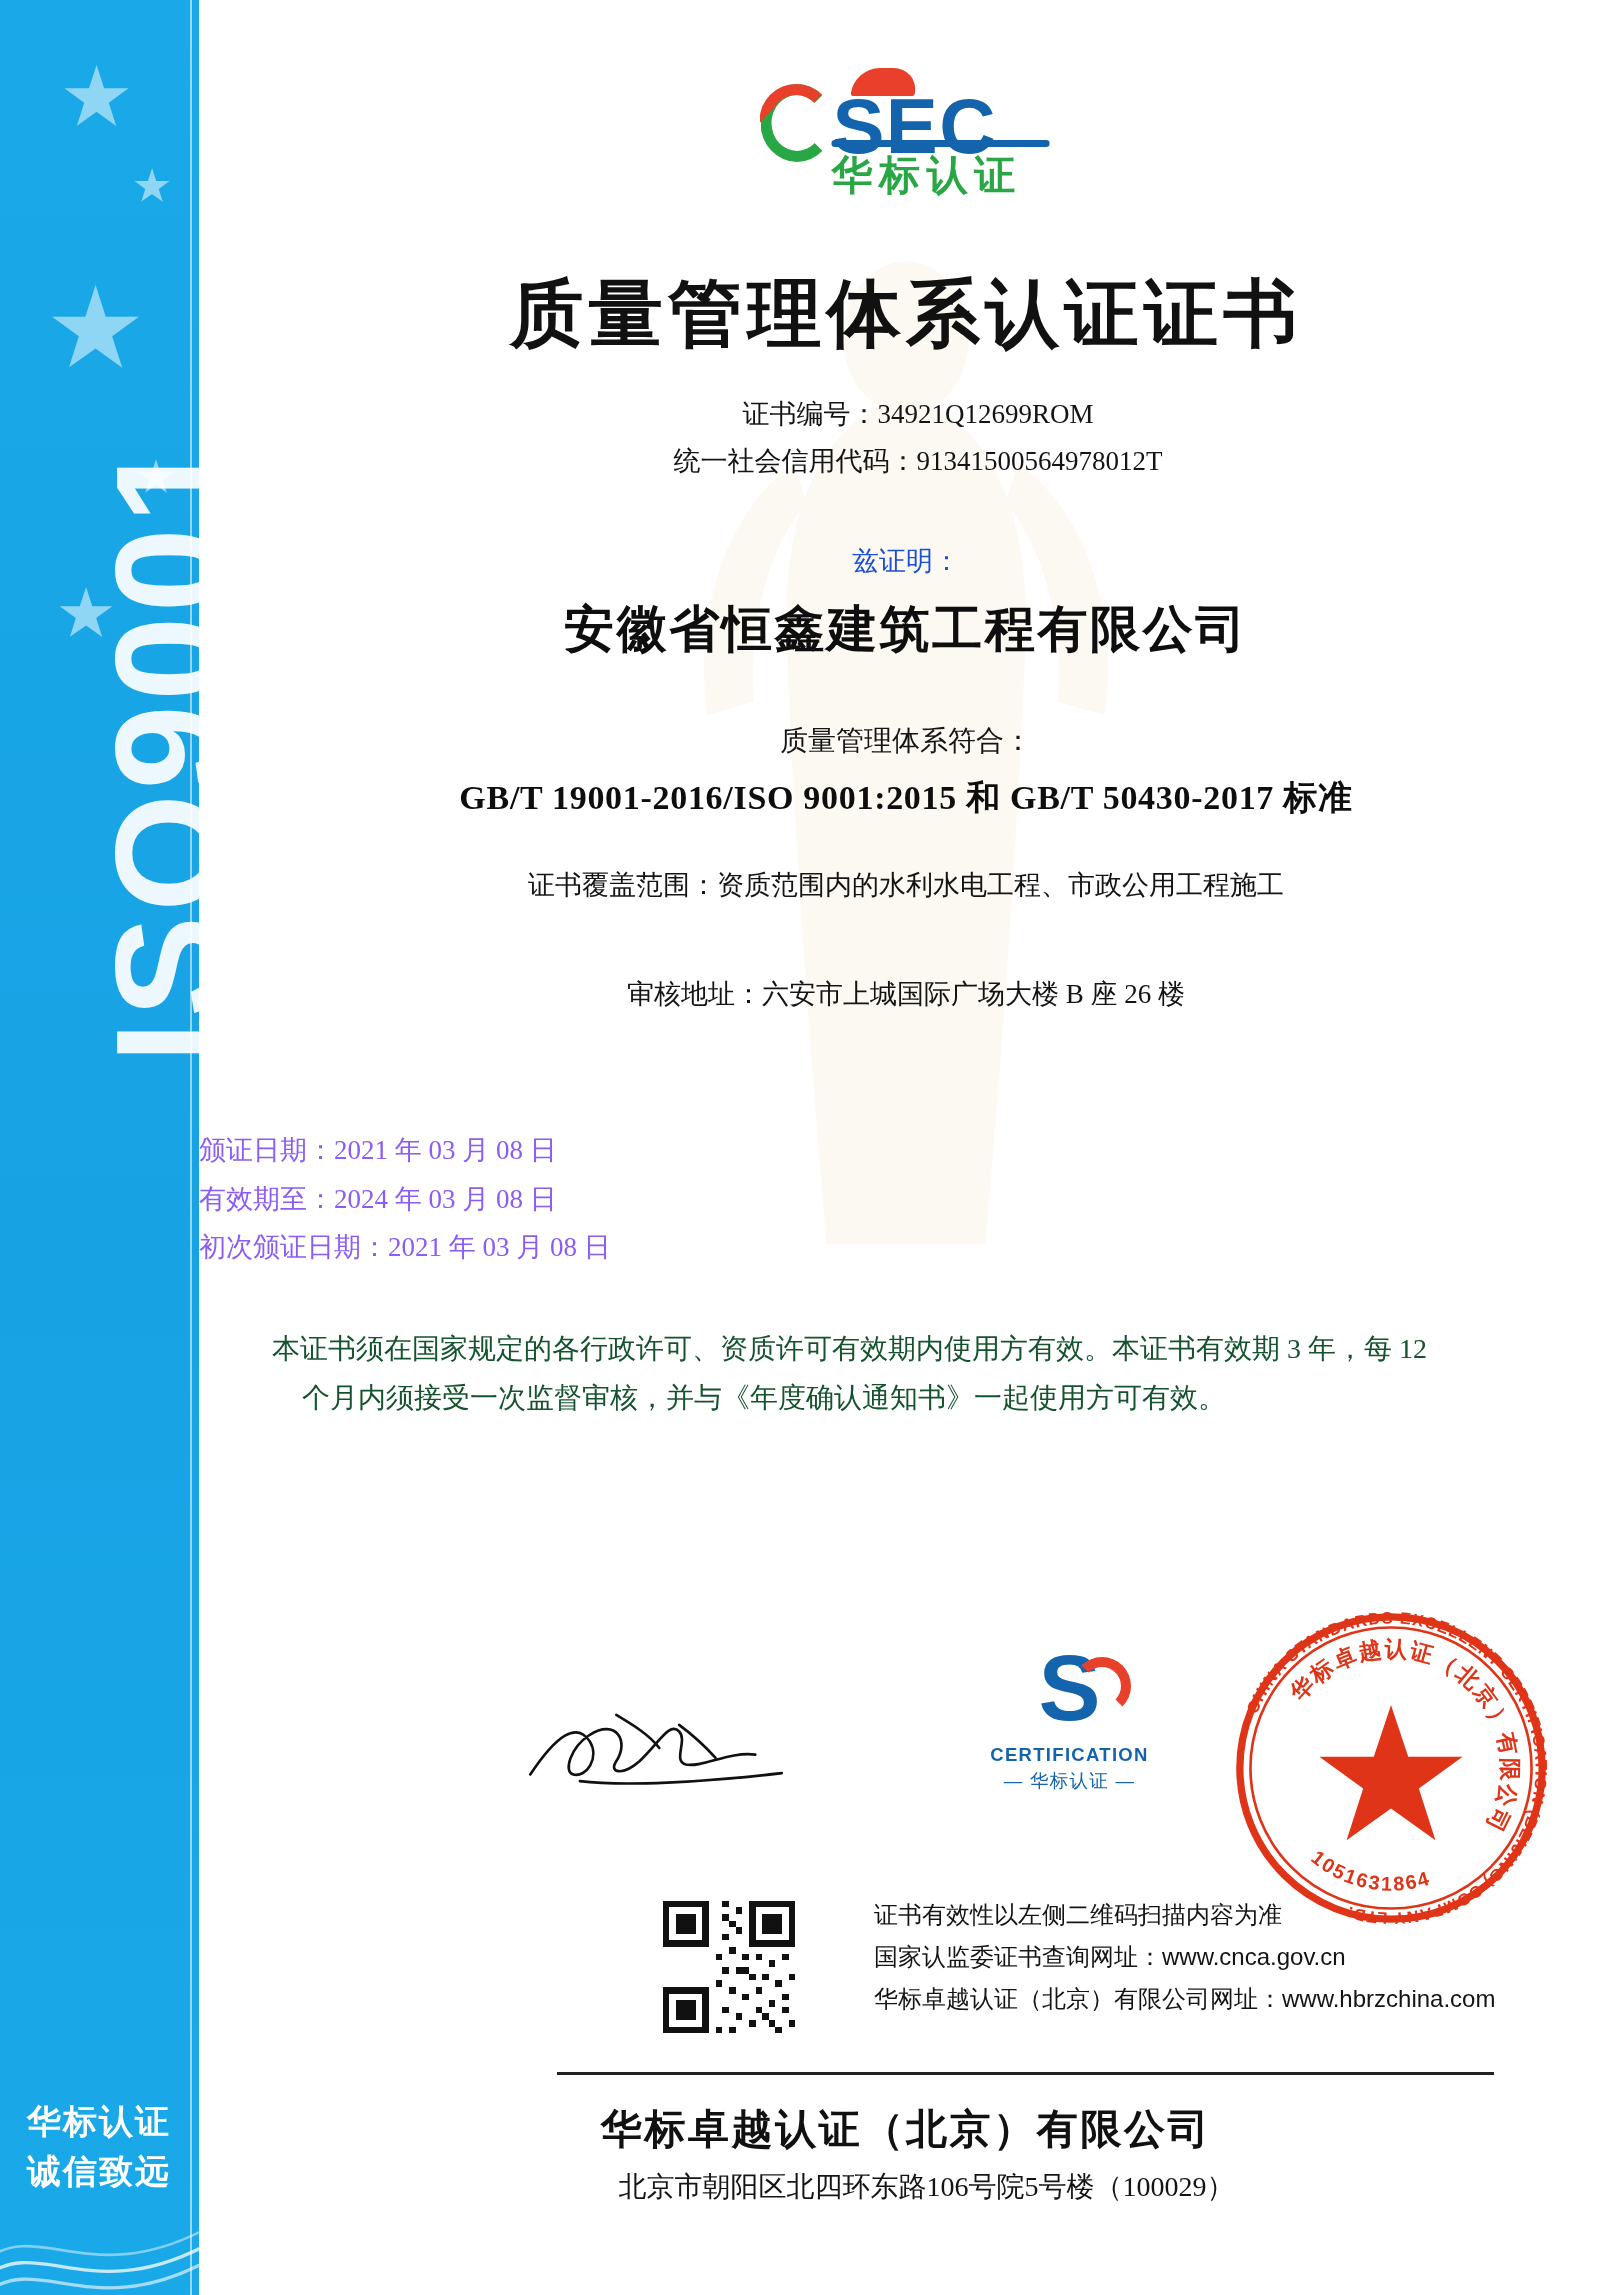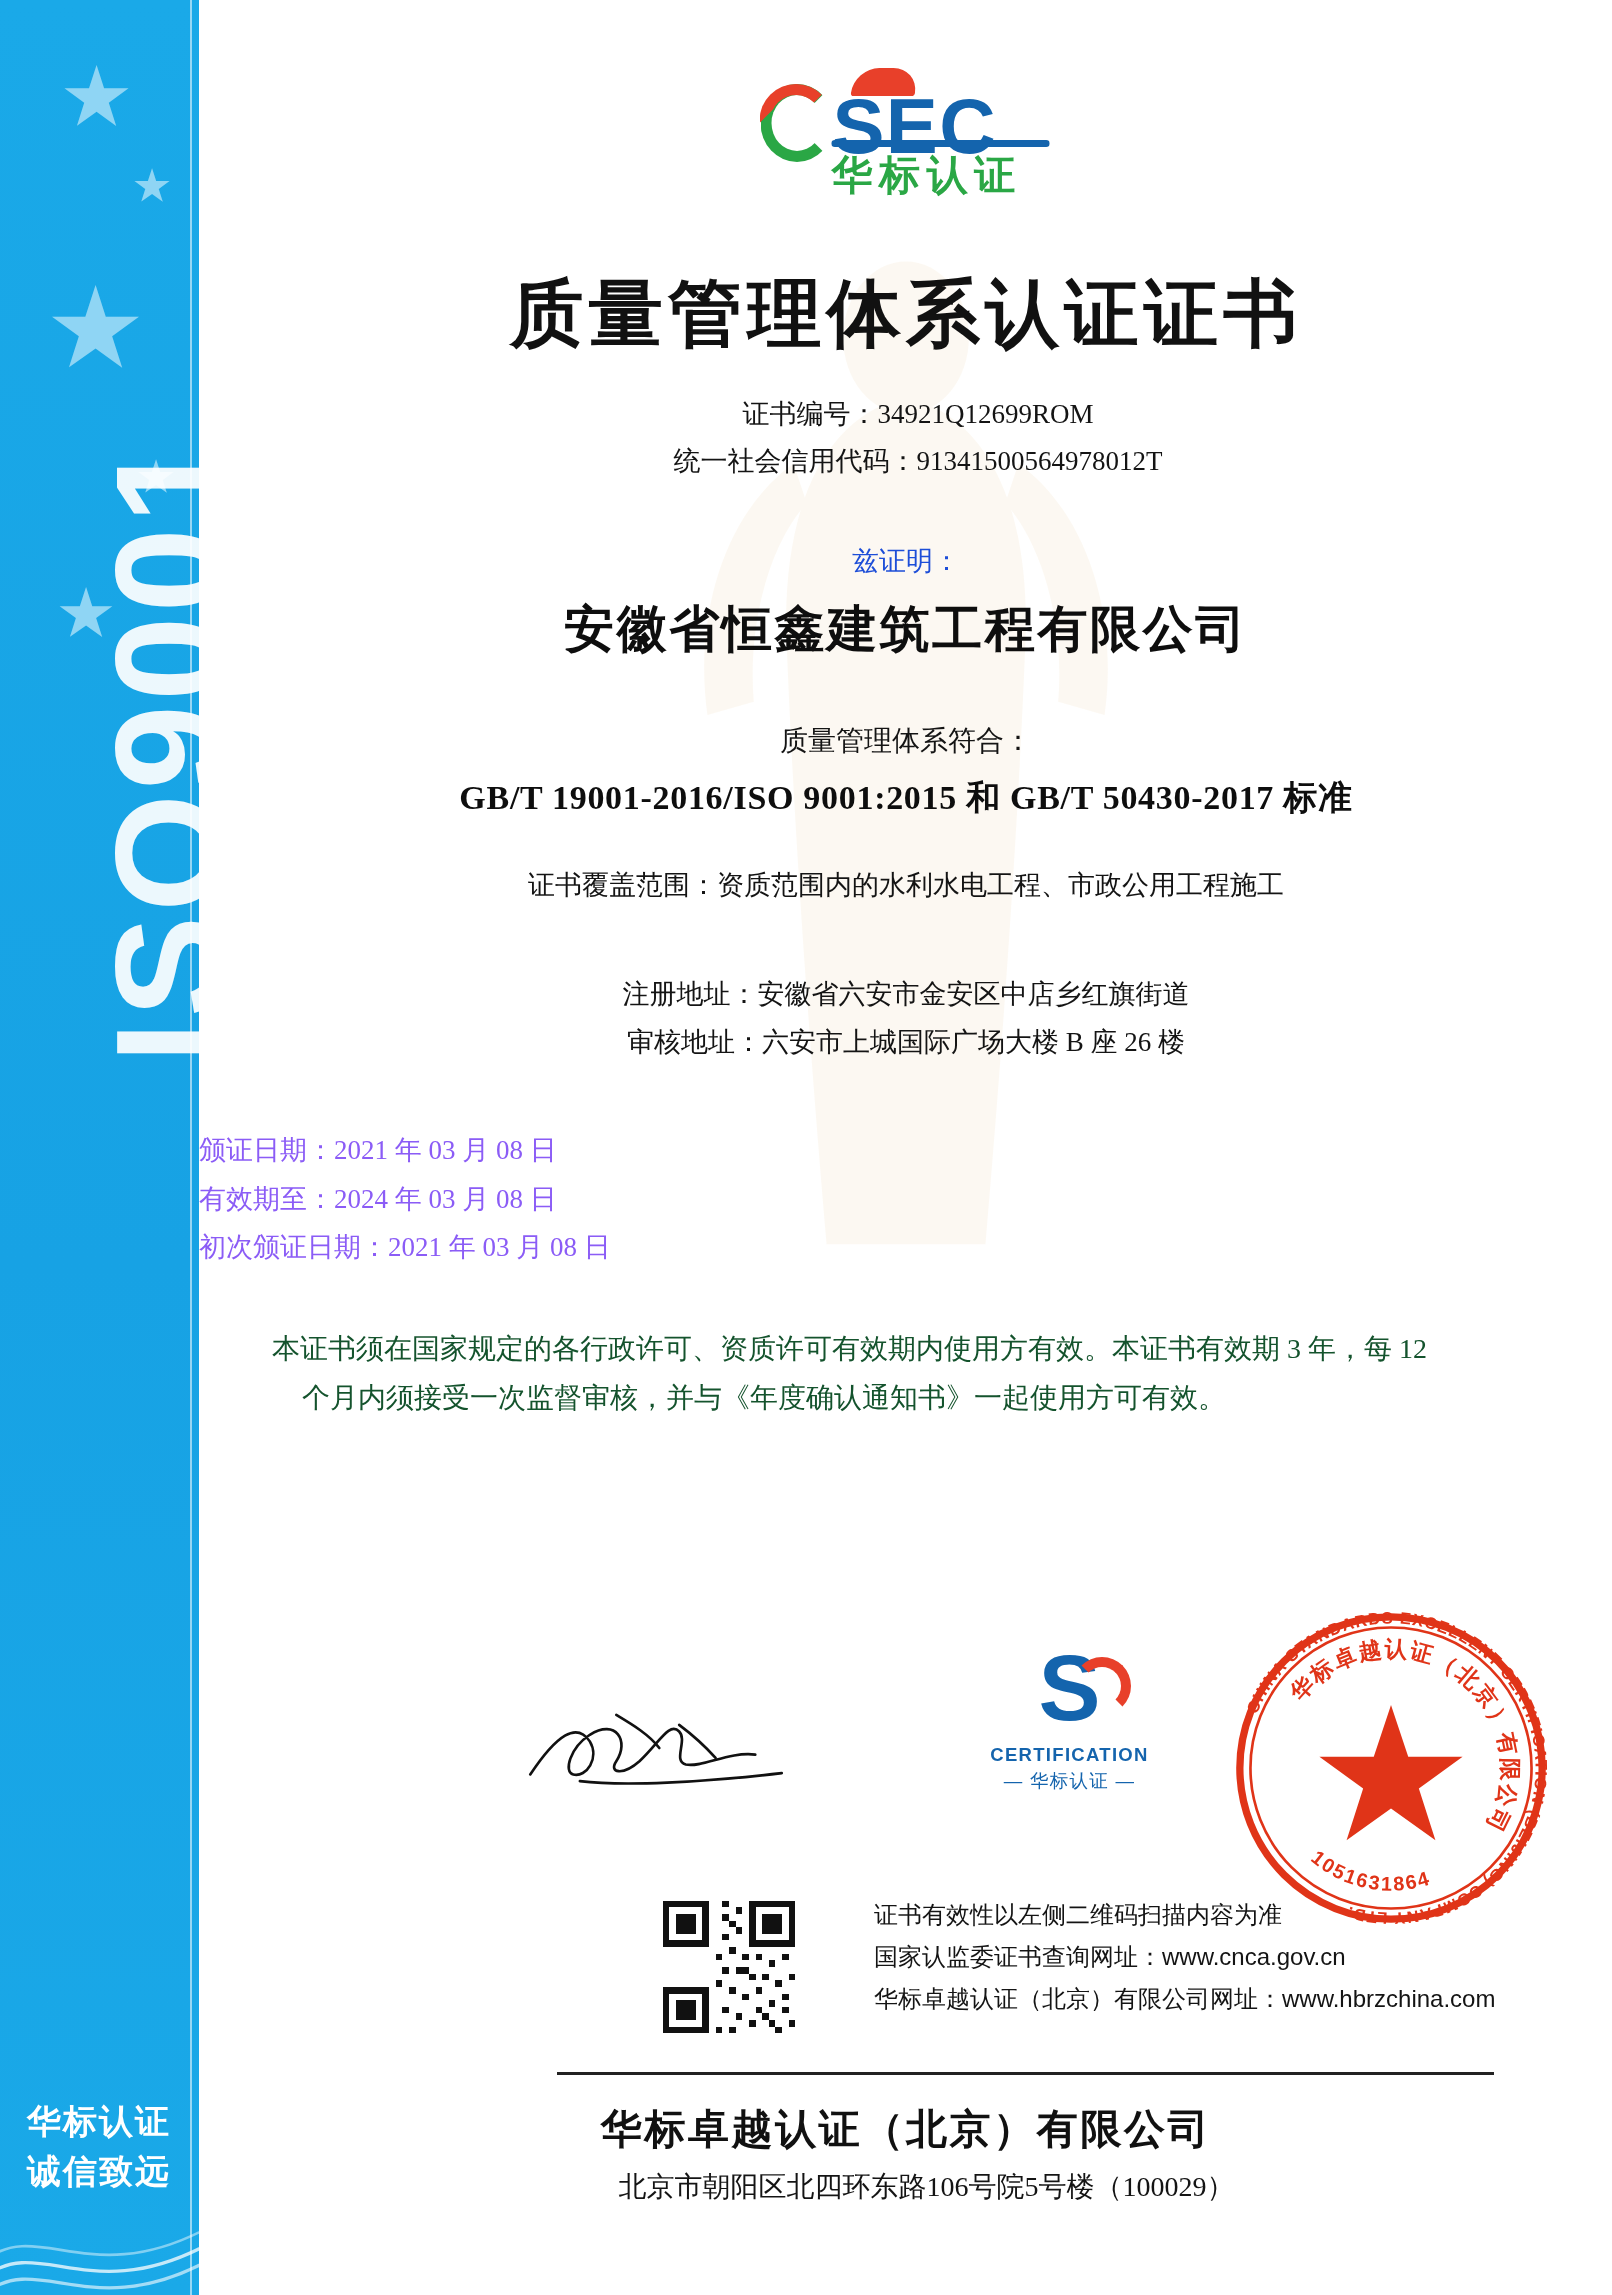--- a/index.html
+++ b/index.html
@@ -425,21 +425,20 @@
 
     <div class="company">安徽省恒鑫建筑工程有限公司</div>
 
     <div class="conform">质量管理体系符合：</div>
 
     <div class="standards">GB/T 19001-2016/ISO 9001:2015 和 GB/T 50430-2017 标准</div>
 
     <div class="scope">证书覆盖范围：资质范围内的水利水电工程、市政公用工程施工</div>
 
     <div class="addresses">
-      <div>注册地址：安徽省六安市金安区中店乡红旗街道</div>
       <div>审核地址：六安市上城国际广场大楼 B 座 26 楼</div>
     </div>
 
     <div class="dates">
       <div>颁证日期：2021 年 03 月 08 日</div>
       <div>有效期至：2024 年 03 月 08 日</div>
       <div>初次颁证日期：2021 年 03 月 08 日</div>
     </div>
 
     <div class="note">

